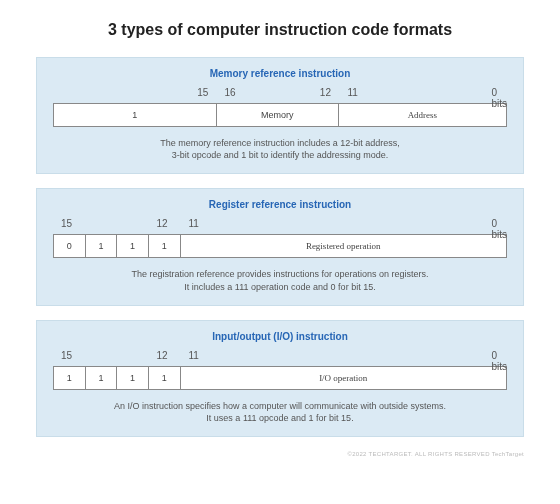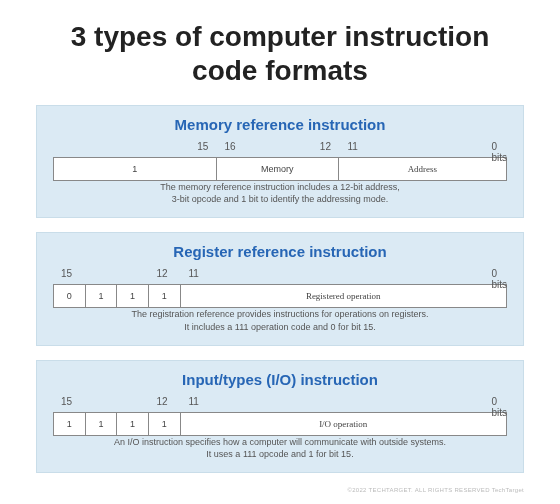--- a/index.html
+++ b/index.html
@@ -6,37 +6,37 @@
   body {
     font-family: Arial, Helvetica, sans-serif;
     background: #ffffff;
     width: 560px;
     height: 504px;
     padding: 20px 36px;
     color: #333;
   }
   .title {
     text-align: center;
-    font-size: 28px;
+    font-size: 16px;
     font-weight: 700;
     line-height: 1.2;
     color: #222;
     margin-bottom: 18px;
   }
   .panel {
     background: #dbeaf4;
     border: 1px solid #c9dde9;
     margin-bottom: 14px;
     padding: 10px 16px 12px 16px;
   }
   .panel-title {
     text-align: center;
     color: #2766b5;
     font-weight: 700;
-    font-size: 15px;
+    font-size: 10px;
     margin-bottom: 8px;
   }
   .bit-row {
     position: relative;
     height: 14px;
     margin-bottom: 2px;
   }
   .bit-label {
     position: absolute;
     top: 0;
@@ -59,20 +59,21 @@
     justify-content: center;
     font-size: 9px;
     color: #444;
   }
   .cell:last-child { border-right: none; font-family: Liberation Serif, serif; }
   .descr {
     text-align: center;
     font-size: 9px;
     color: #555;
     line-height: 1.35;
+    margin-top: 10px;
   }
   .footnote {
     text-align: right;
     font-size: 6px;
     color: #bbb;
     letter-spacing: .3px;
     margin-top: 2px;
   }
 </style>
 </head>
@@ -109,21 +110,21 @@
     <div class="cell" style="flex:0 0 7%">0</div>
     <div class="cell" style="flex:0 0 7%">1</div>
     <div class="cell" style="flex:0 0 7%">1</div>
     <div class="cell" style="flex:0 0 7%">1</div>
     <div class="cell" style="flex:1 1 auto">Registered operation</div>
   </div>
   <div class="descr">The registration reference provides instructions for operations on registers.<br>It includes a 111 operation code and 0 for bit 15.</div>
 </div>
 
 <div class="panel">
-  <div class="panel-title">Input/types (I/O) instruction</div>
+  <div class="panel-title">Input/output (I/O) instruction</div>
   <div class="bit-row">
     <span class="bit-label" style="left:3%">15</span>
     <span class="bit-label" style="left:24%">12</span>
     <span class="bit-label" style="left:31%">11</span>
     <span class="bit-label right-edge" style="left:100%">0 bits</span>
   </div>
   <div class="cells">
     <div class="cell" style="flex:0 0 7%">1</div>
     <div class="cell" style="flex:0 0 7%">1</div>
     <div class="cell" style="flex:0 0 7%">1</div>

